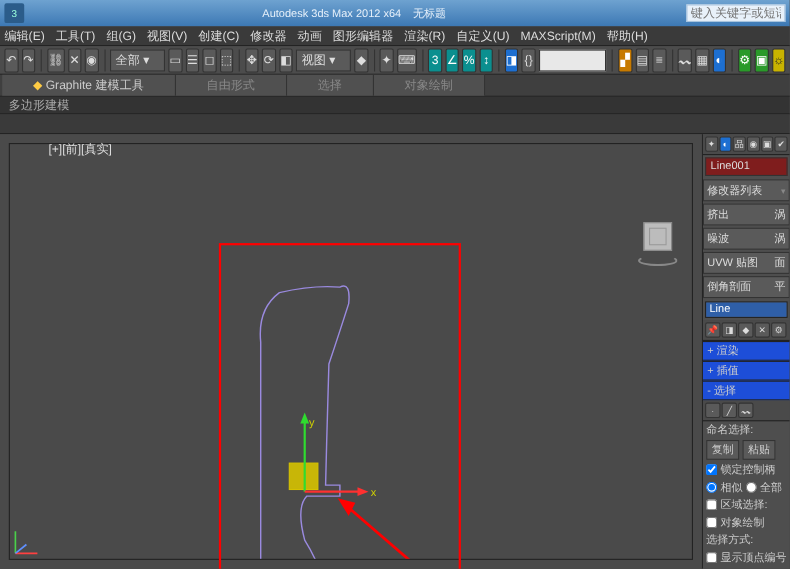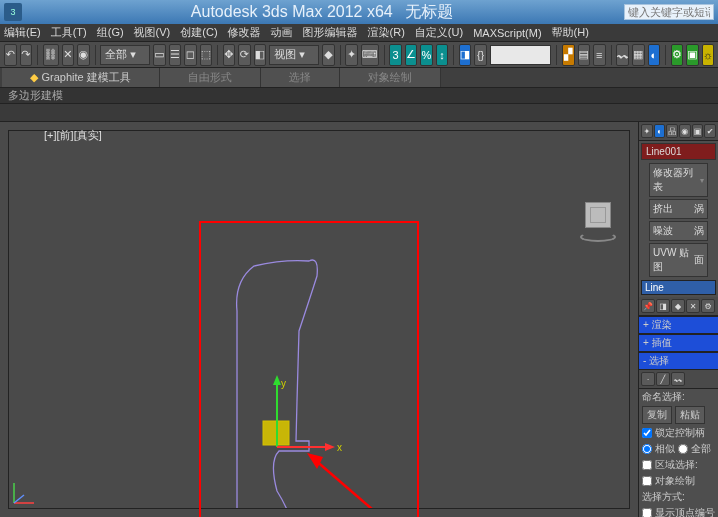--- a/index.html
+++ b/index.html
@@ -1,21 +1,21 @@
 <!DOCTYPE html>
 <html><head>
 <meta charset="utf-8">
 <style>
   * { margin: 0; padding: 0; box-sizing: border-box; font-family: "Microsoft YaHei", Arial, sans-serif; }
   body { background: #4a4a4a; color: #cccccc; font-size: 11px; width: 718px; height: 517px; overflow: hidden; position: relative; }
 
   
   .titlebar { height: 24px; background: linear-gradient(#6ea2d0,#3c78b4); display: flex; align-items: center; padding: 0 4px; color: #fff; font-size: 11px; }
   .titlebar .logo { width: 18px; height: 18px; background: #2b5c8a; border-radius: 2px; margin-right: 6px; display:flex;align-items:center;justify-content:center;font-size:9px;color:#9fd; }
-  .titlebar .apptitle { flex: 1; text-align: center; font-size: 16px; color: #e6f0fa; }
+  .titlebar .apptitle { flex: 1; text-align: center; font-size: 10px; color: #e6f0fa; }
   .titlebar .doc { margin-left: 8px; color: #e6f0fa; }
   .titlebar .searchwrap { display:flex; align-items:center; gap:2px; margin-left:8px; }
   .titlebar input { height: 16px; width: 90px; font-size: 11px; padding: 0 3px; border: 1px solid #a8c4de; background: #e8f1fa; }
 
   
   .menubar { height: 18px; background: #3a3a3a; display: flex; align-items: center; padding: 0 4px; gap: 10px; color: #dcdcdc; font-size: 11px; border-bottom: 1px solid #222; }
   .menubar span { cursor: default; }
 
   
   .toolbar { height: 26px; background: #4c4c4c; display: flex; align-items: center; padding: 0 4px; gap: 3px; border-bottom: 1px solid #222; }
@@ -47,21 +47,21 @@
   .viewcube .ring { position:absolute; bottom:0; left:2px; right:2px; height:10px; border-radius:50%; border:2px solid #888; border-top-color:transparent; }
 
   .viewport { position:absolute; inset: 8px 8px 8px 8px; border:1px solid #222; background:#4a4a4a; }
   .red-frame { position:absolute; border:2px solid #ff0000; }
 
   
   .cmdpanel { width: 80px; background: #4e4e4e; border-left:1px solid #222; display:flex; flex-direction:column; overflow:hidden; font-size:10px; }
   .cmd-iconrow { display:flex; padding:2px 2px; gap:1px; background:#4a4a4a; border-bottom:1px solid #222; }
   .cmd-iconrow .tbtn { width:14px; height:14px; font-size:8px; }
   .cmd-label { padding:2px 4px; background:#7f1d1d; border:1px solid #333; margin:2px; font-size:10px; color:#ddd; }
-  .cmd-btn { padding:2px 3px; background:#5a5a5a; border:1px solid #333; margin:1px 10px; font-size:10px; color:#ddd; display:flex; justify-content:space-between; align-items:center; }
+  .cmd-btn { padding:2px 3px; background:#5a5a5a; border:1px solid #333; margin:1px 0; font-size:10px; color:#ddd; display:flex; justify-content:space-between; align-items:center; }
   .cmd-btn .arrow { font-size:8px; color:#888; }
   .cmd-list { margin:2px; height:60px; background:#6a6a6a; border:1px solid #222; }
   .cmd-list .item { background:#2f5fa8; color:#fff; padding:1px 3px; font-size:10px; }
   .cmd-section-head { background:#1d4ed8; padding:1px 4px; font-size:10px; border-top:1px solid #222; border-bottom:1px solid #222;}
   .cmd-row { display:flex; align-items:center; padding:1px 3px; gap:3px; font-size:10px;}
   .cmd-row input[type=checkbox] { width:10px; height:10px; }
   .cmd-row input[type=radio] { width:10px; height:10px; }
   .cmd-mini-btn { padding:1px 4px; background:#5a5a5a; border:1px solid #333; font-size:10px; }
 
   
@@ -232,20 +232,24 @@
         <span>涡</span>
       </div>
     <div class="cmd-btn">
         <span>噪波</span>
         <span>涡</span>
       </div>
     <div class="cmd-btn">
         <span>UVW 贴图</span>
         <span>面</span>
       </div>
+    <div class="cmd-btn">
+        <span>倒角剖面</span>
+        <span>平</span>
+      </div>
 
     <div class="cmd-list">
       <div class="item">Line</div>
     </div>
 
     <div class="cmd-iconrow">
       <div class="tbtn small">📌</div>
       <div class="tbtn small">◨</div>
       <div class="tbtn small">◆</div>
       <div class="tbtn small">✕</div>

